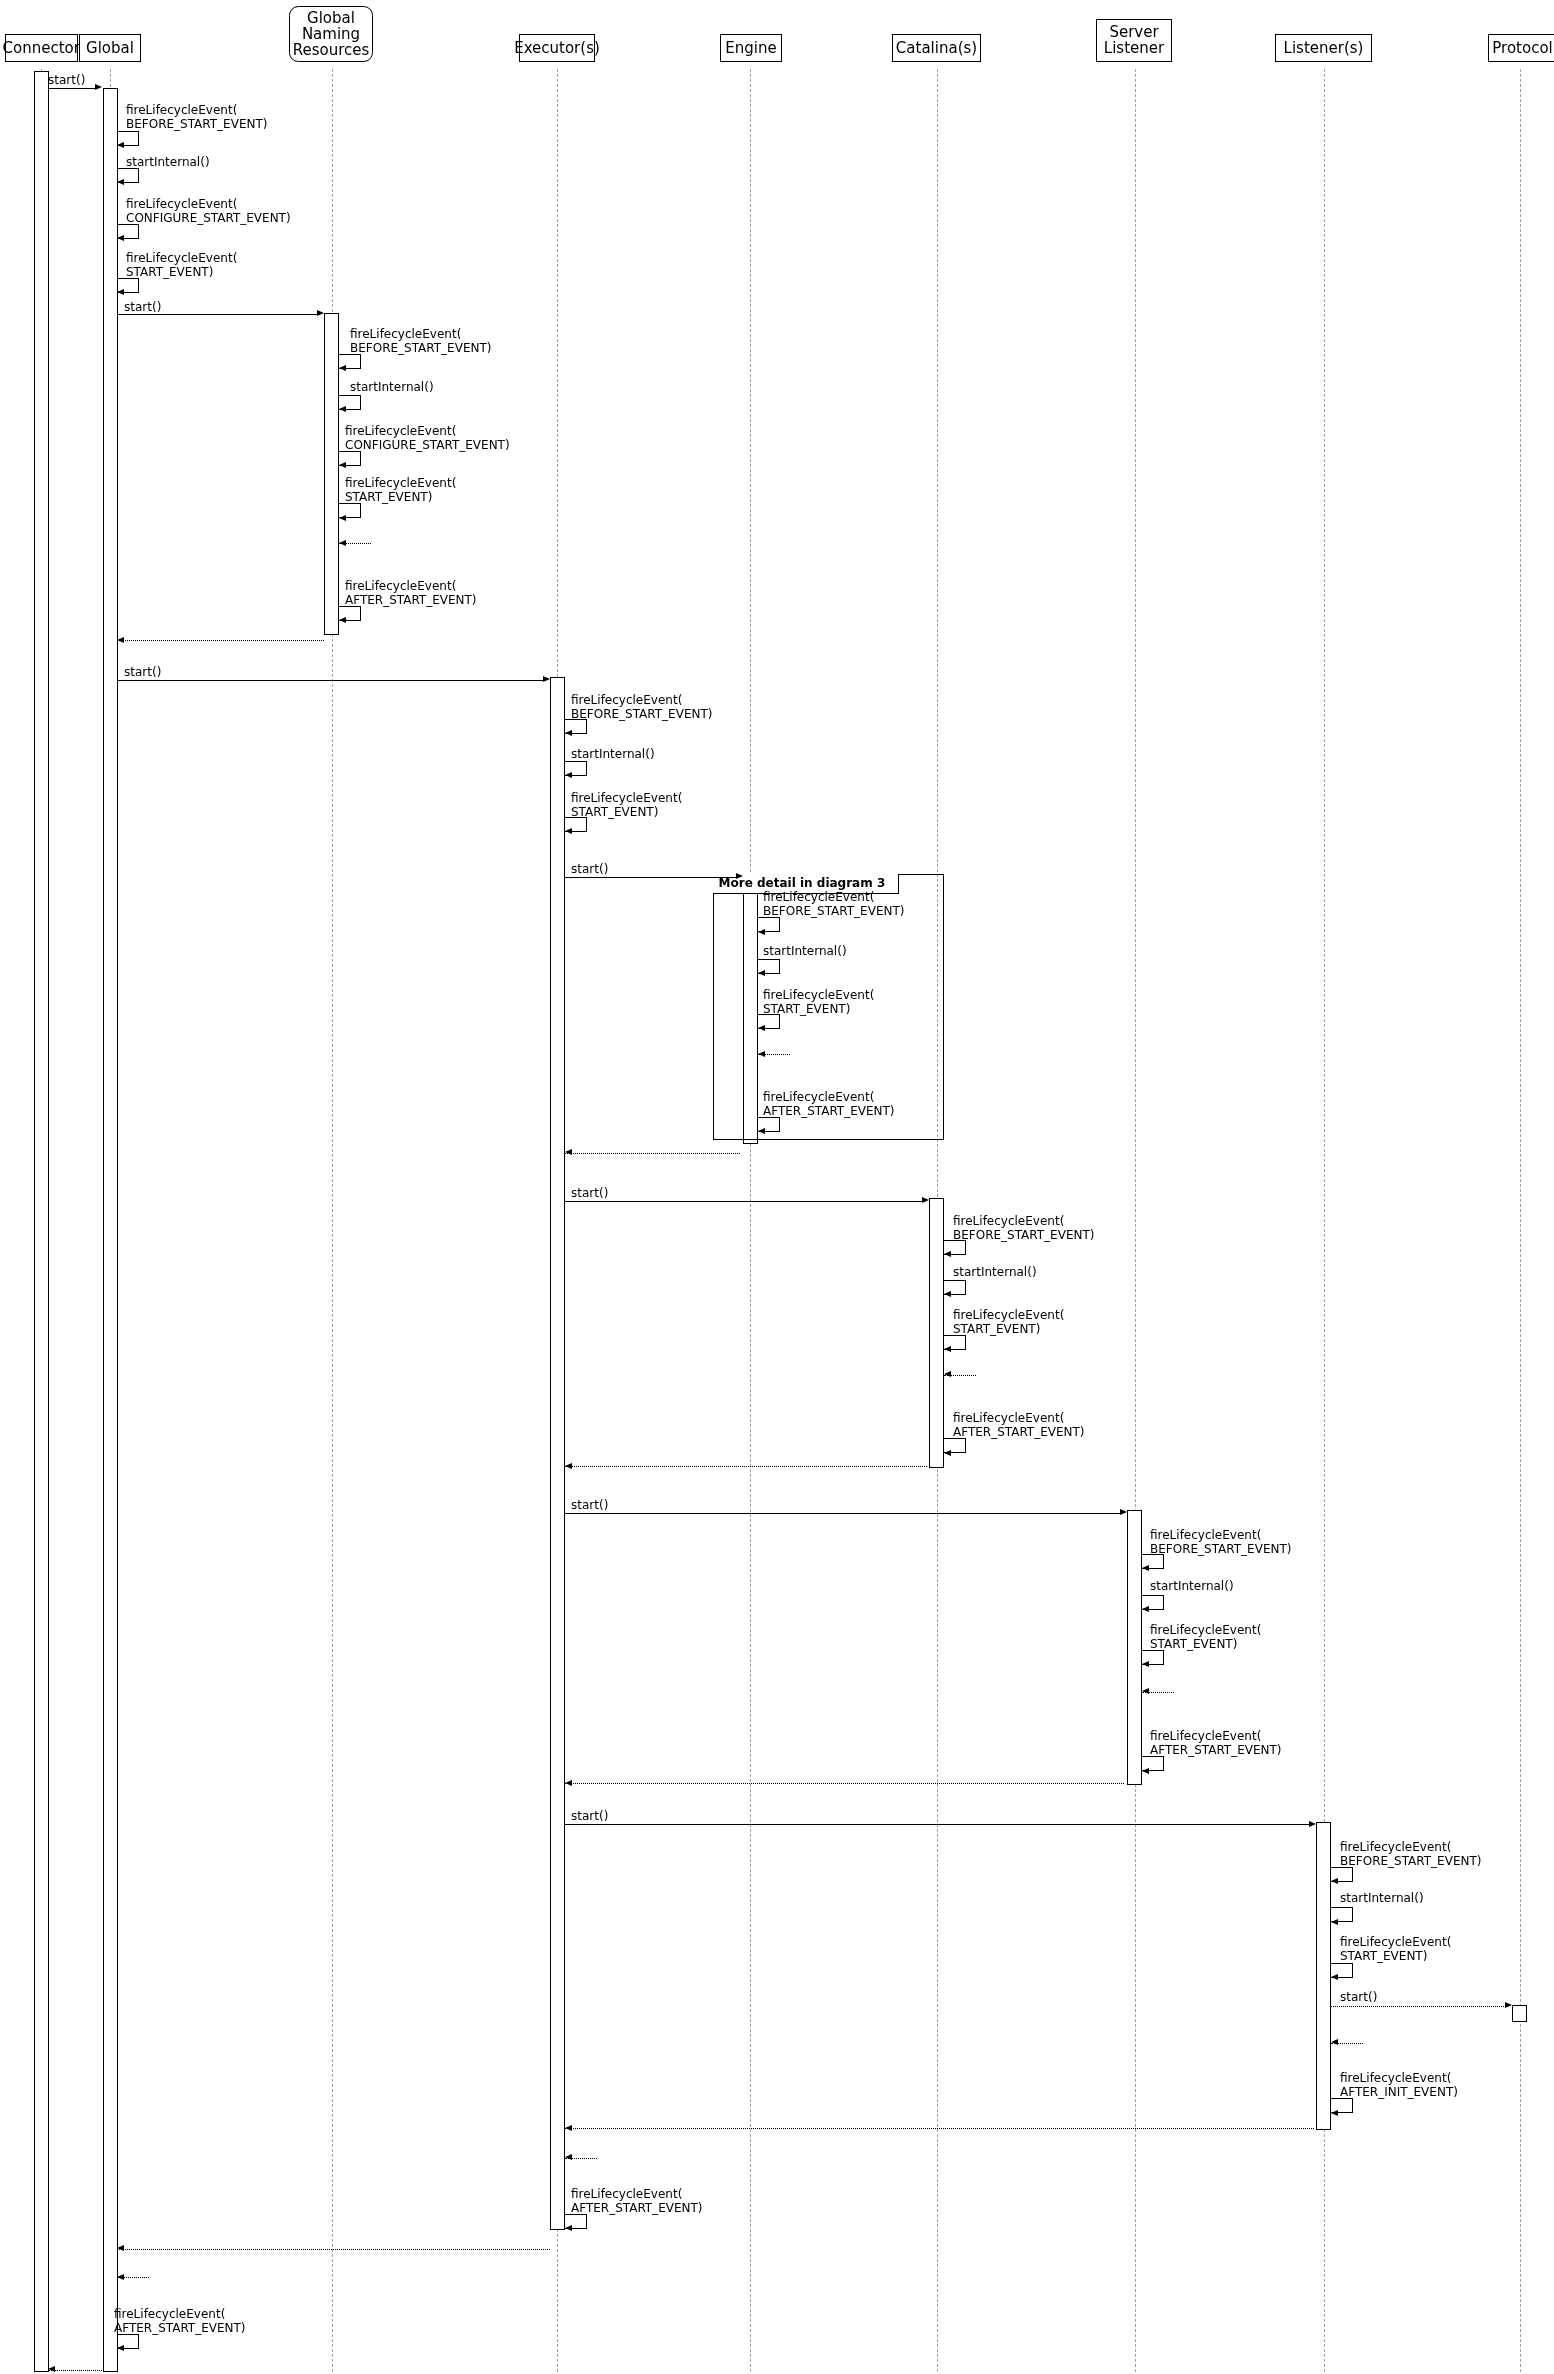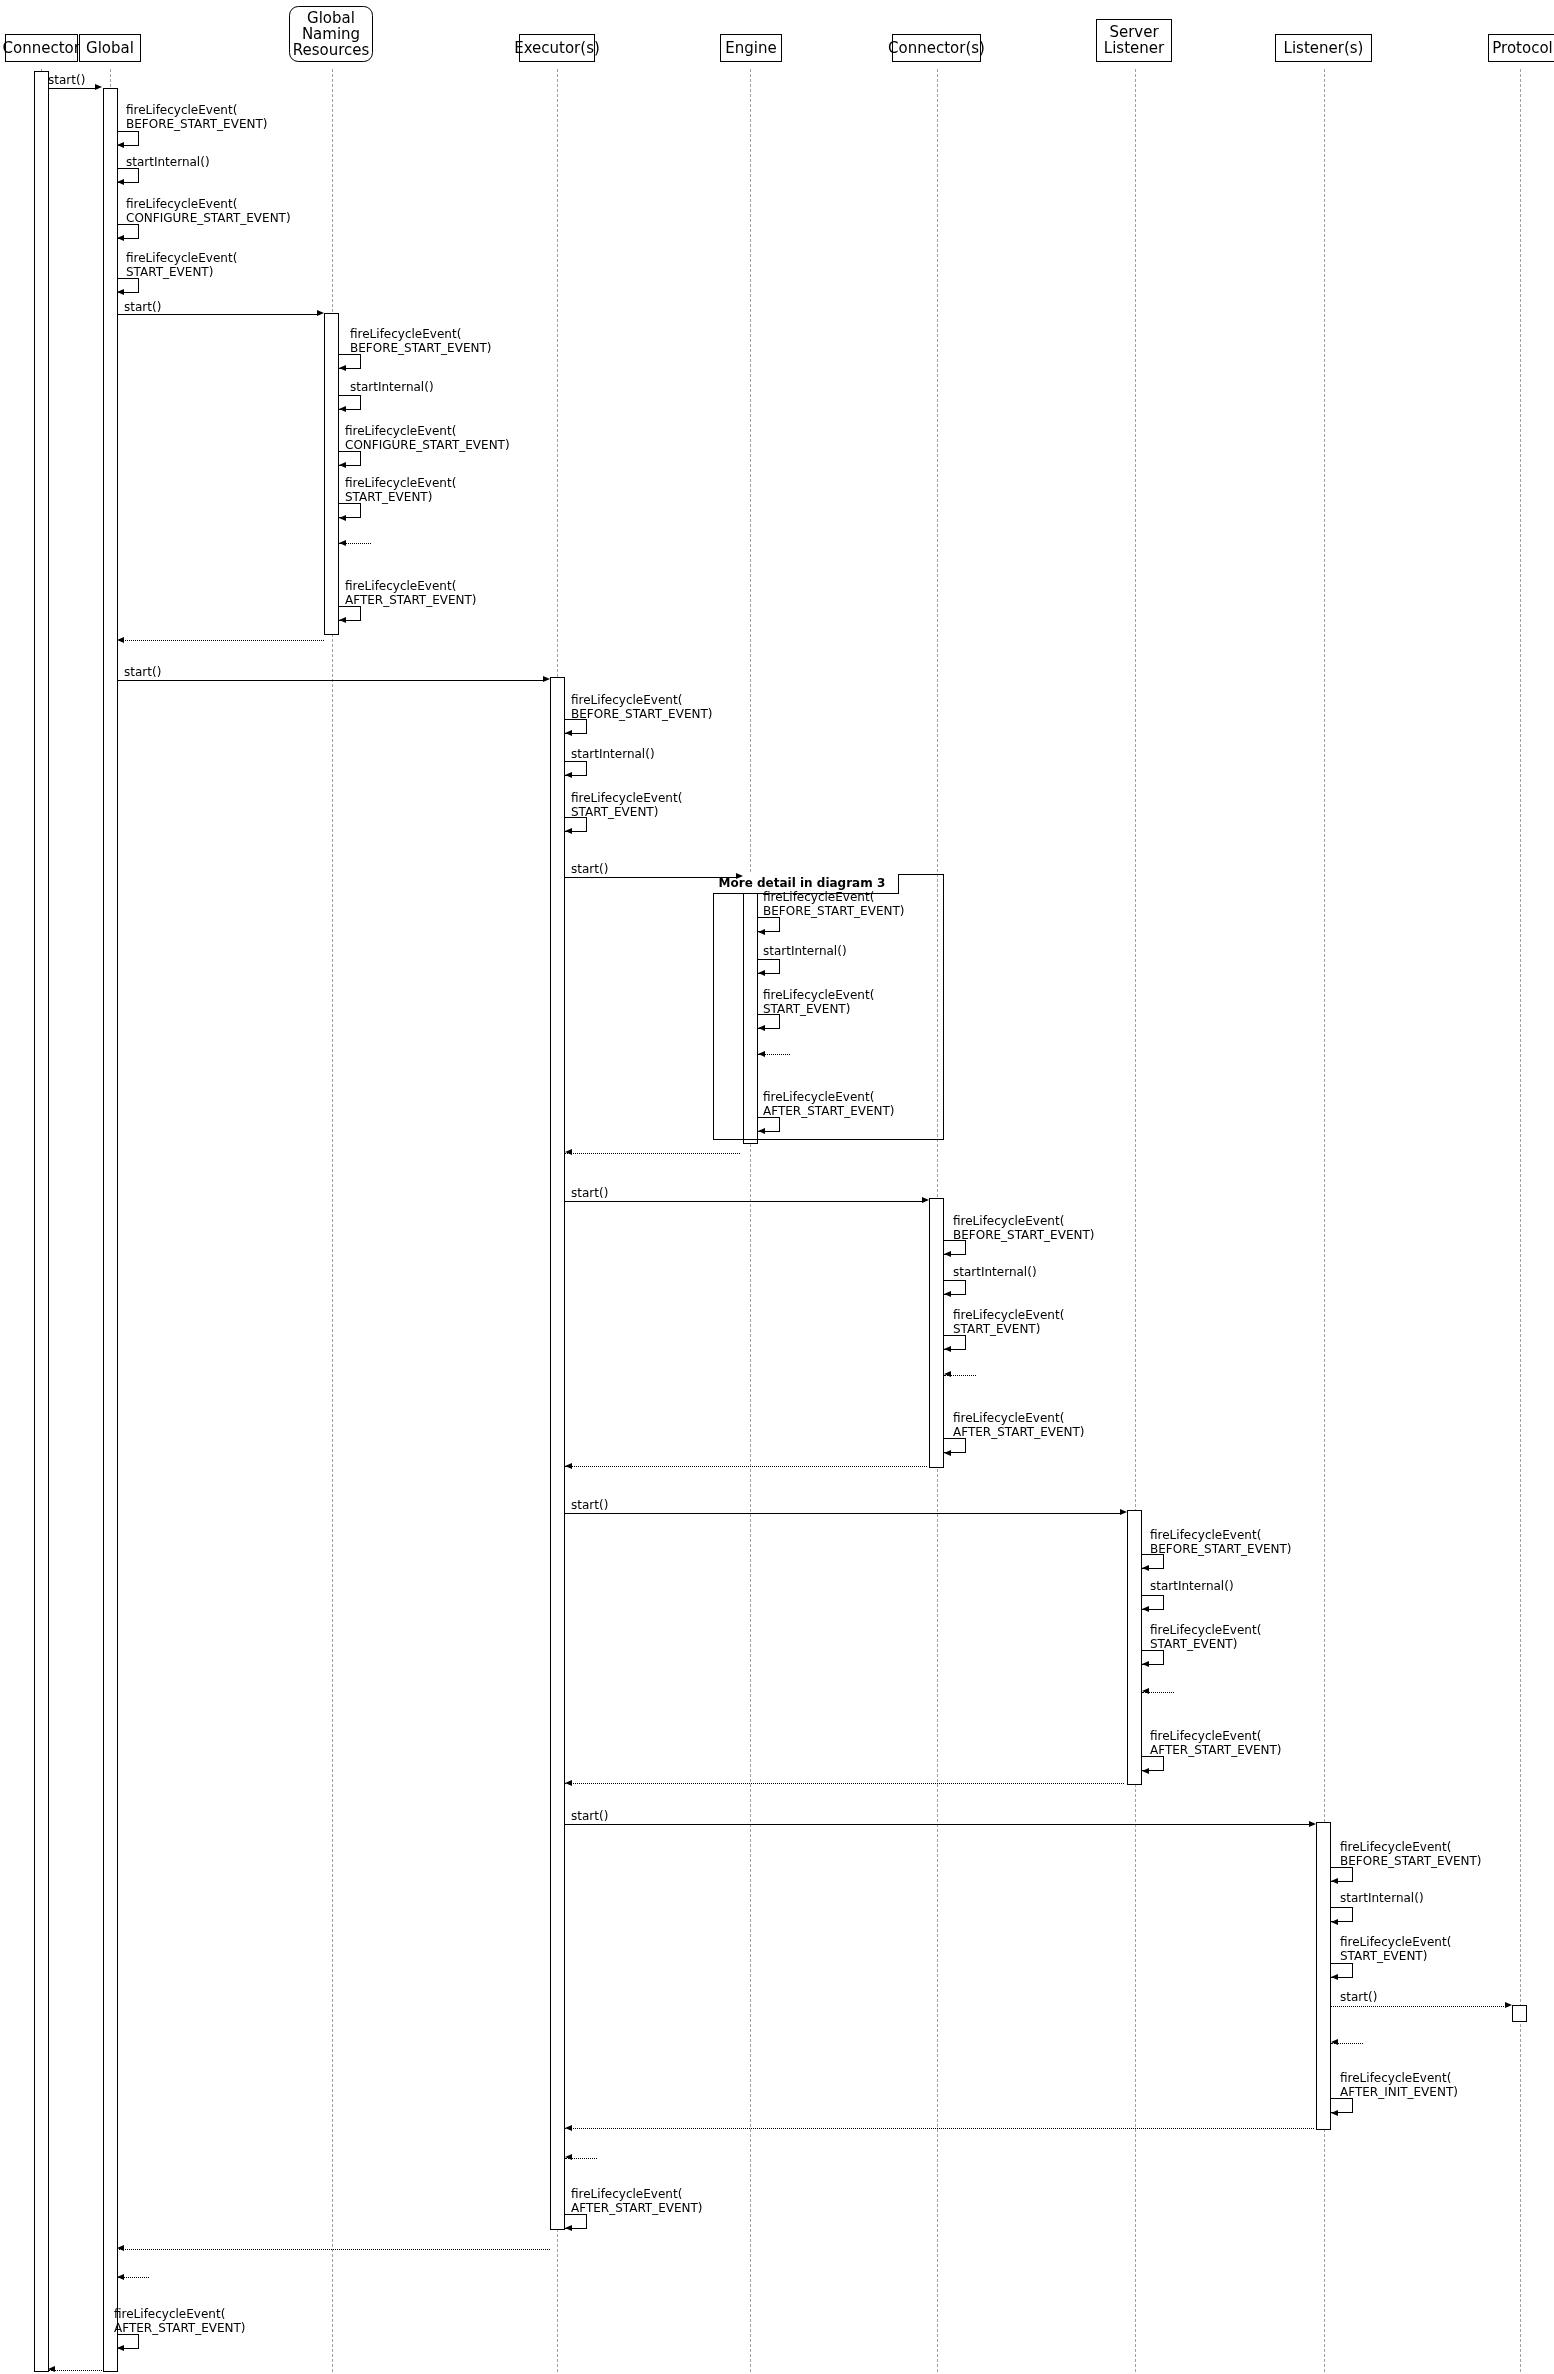--- a/index.html
+++ b/index.html
@@ -123,21 +123,21 @@
   <div class="lifeline" style="left:1324px; top:69px; height:2303px;"></div>
   <div class="lifeline" style="left:1520px; top:69px; height:2303px;"></div>
 
   <div class="participant" style="left:4.7px; top:34px; width:73px; height:28px;">Connector</div>
   <div class="participant" style="left:79px; top:34px; width:62px; height:28px;">Global</div>
   <div class="participant rounded" style="left:289px; top:5.6px; width:84px; height:56px;">Global
 Naming
 Resources</div>
   <div class="participant" style="left:519px; top:34px; width:76px; height:28px;">Executor(s)</div>
   <div class="participant" style="left:720px; top:34px; width:62px; height:28px;">Engine</div>
-  <div class="participant" style="left:892px; top:34px; width:89px; height:28px;">Connector(s)</div>
+  <div class="participant" style="left:892px; top:34px; width:89px; height:28px;">Catalina(s)</div>
   <div class="participant" style="left:1096px; top:18.6px; width:76px; height:43px;">Server
 Listener</div>
   <div class="participant" style="left:1275px; top:34px; width:97px; height:28px;">Listener(s)</div>
   <div class="participant" style="left:1488px; top:34px; width:69px; height:28px;">Protocol</div>
 
   <div class="activation" style="left:34px; top:71px; height:2301px;"></div>
   <div class="activation" style="left:103px; top:88px; height:2284px;"></div>
   <div class="activation" style="left:324px; top:313px; height:322px;"></div>
   <div class="activation" style="left:550px; top:677px; height:1553px;"></div>
   <div class="activation" style="left:743px; top:874px; height:270px;"></div>

